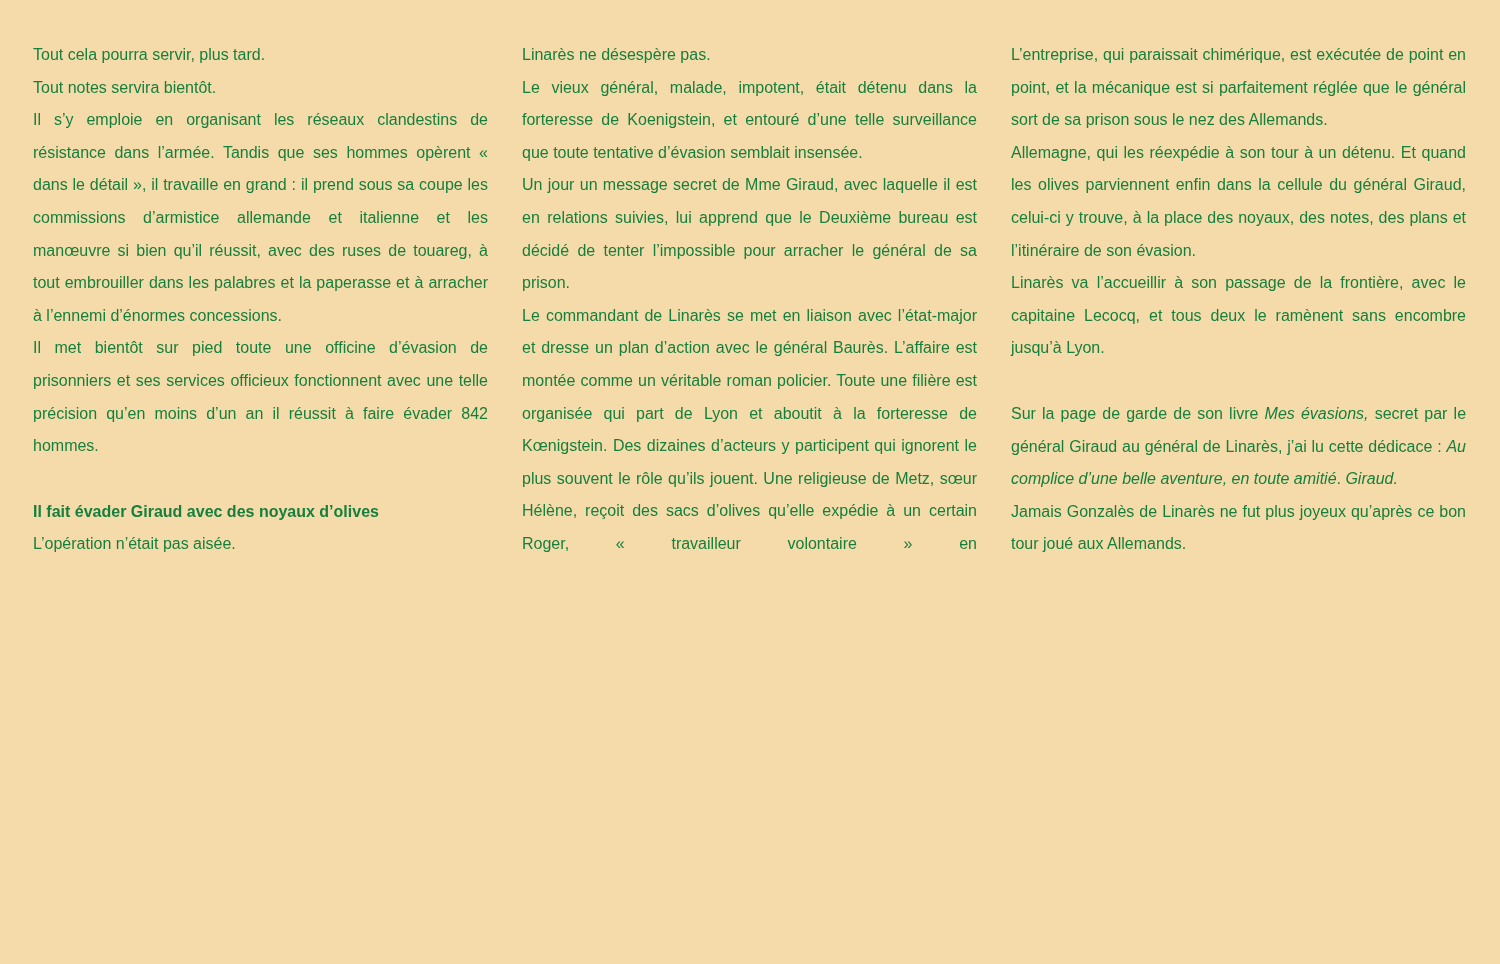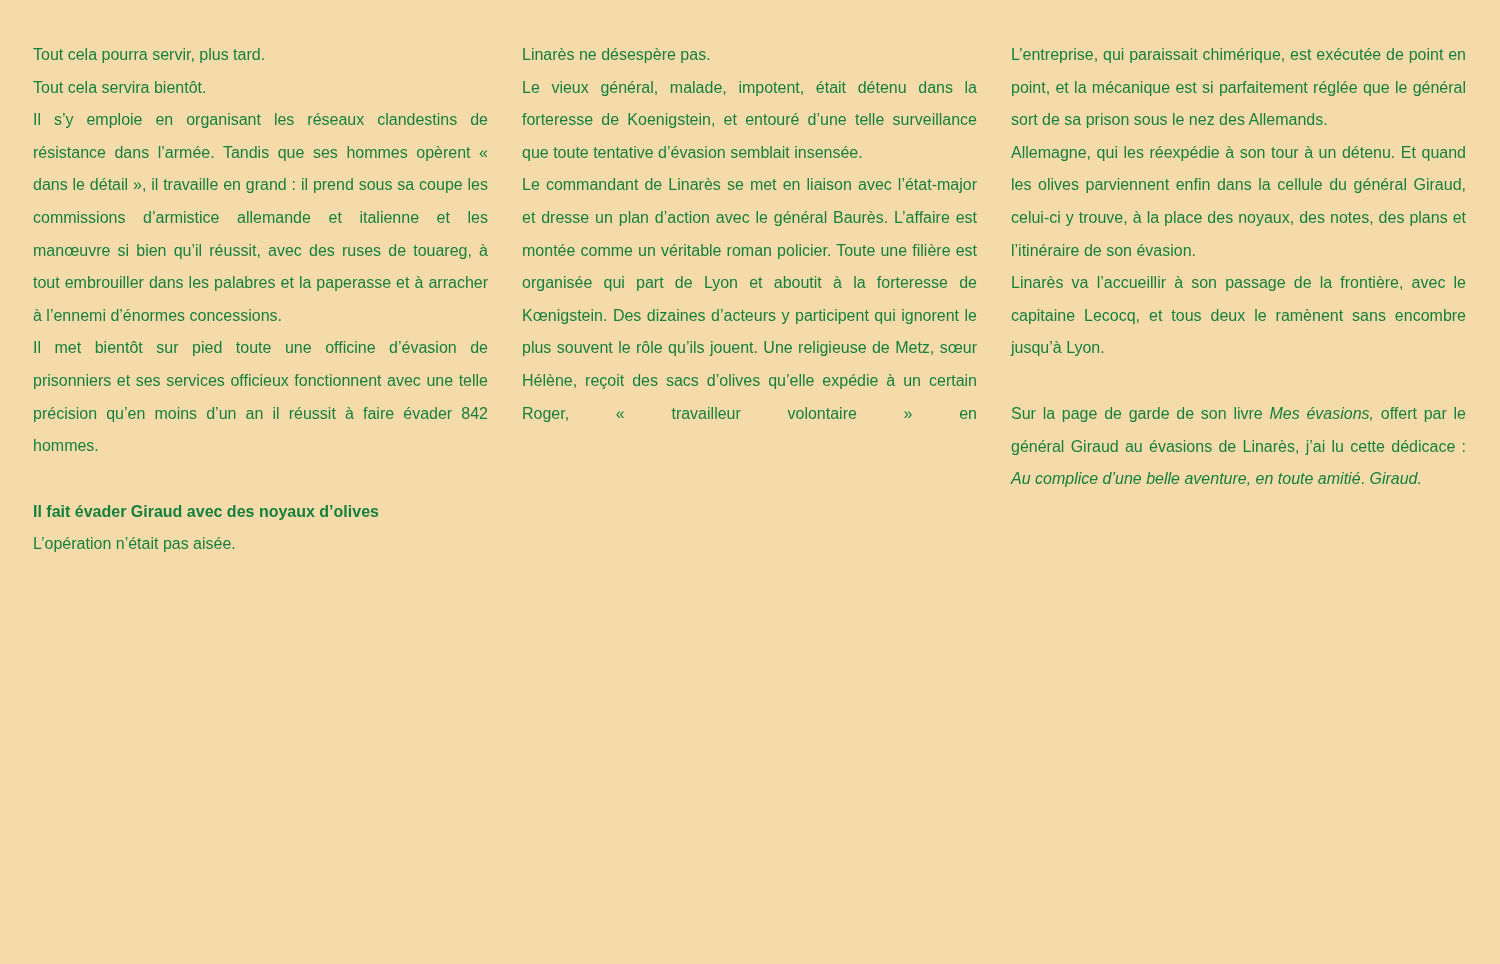--- a/index.html
+++ b/index.html
@@ -46,33 +46,35 @@
     text-align-last: justify;
   }
 </style>
 </head>
 <body>
 
 <div class="page" style="background: rgb(246, 219, 170); color: rgb(28, 28, 28);">
   <div class="columns">
     <div class="col">
         <p class="para"><span>Tout cela pourra servir, plus tard.</span></p>
-        <p class="para"><span>Tout cela servira bientôt.</span></p>
+        <p class="para"><span>Tout notes servira bientôt.</span></p>
         <p class="para"><span>Il s’y emploie en organisant les réseaux clandestins de résistance dans l’armée. Tandis que ses hommes opèrent « dans le détail », il travaille en grand : il prend sous sa coupe les commissions d’armistice allemande et italienne et les manœuvre si bien qu’il réussit, avec des ruses de touareg, à tout embrouiller dans les palabres et la paperasse et à arracher à l’ennemi d’énormes concessions.</span></p>
         <p class="para"><span>Il met bientôt sur pied toute une officine d’évasion de prisonniers et ses services officieux fonctionnent avec une telle précision qu’en moins d’un an il réussit à faire évader 842 hommes.</span></p>
         <div class="spacer"></div>
         <p class="heading"><span>Il fait évader Giraud avec des noyaux d’olives</span></p>
         <p class="para"><span>L’opération n’était pas aisée.</span></p>
       </div>
     <div class="col">
         <p class="para"><span>Linarès ne désespère pas.</span></p>
         <p class="para"><span>Le vieux général, malade, impotent, était détenu dans la forteresse de Koenigstein, et entouré d’une telle surveillance que toute tentative d’évasion semblait insensée.</span></p>
+        <p class="para"><span>Un jour un message secret de Mme Giraud, avec laquelle il est en relations suivies, lui apprend que le Deuxième bureau est décidé de tenter l’impossible pour arracher le général de sa prison.</span></p>
         <p class="para justify-last"><span>Le commandant de Linarès se met en liaison avec l’état-major et dresse un plan d’action avec le général Baurès. L’affaire est montée comme un véritable roman policier. Toute une filière est organisée qui part de Lyon et aboutit à la forteresse de Kœnigstein. Des dizaines d’acteurs y participent qui ignorent le plus souvent le rôle qu’ils jouent. Une religieuse de Metz, sœur Hélène, reçoit des sacs d’olives qu’elle expédie à un certain Roger, « travailleur volontaire » en</span></p>
       </div>
     <div class="col">
         <p class="para"><span>L’entreprise, qui paraissait chimérique, est exécutée de point en point, et la mécanique est si parfaitement réglée que le général sort de sa prison sous le nez des Allemands.</span></p>
         <p class="para"><span>Allemagne, qui les réexpédie à son tour à un détenu. Et quand les olives parviennent enfin dans la cellule du général Giraud, celui-ci y trouve, à la place des noyaux, des notes, des plans et l’itinéraire de son évasion.</span></p>
         <p class="para"><span>Linarès va l’accueillir à son passage de la frontière, avec le capitaine Lecocq, et tous deux le ramènent sans encombre jusqu’à Lyon.</span></p>
         <div class="spacer"></div>
-        <p class="para"><span>Sur la page de garde de son livre </span><span class="italic">Mes évasions,</span><span> offert par le général Giraud au évasions de Linarès, j’ai lu cette dédicace : </span><span class="italic">Au complice d’une belle aventure, en toute amitié</span><span>. </span><span class="italic">Giraud.</span></p>
+        <p class="para"><span>Sur la page de garde de son livre </span><span class="italic">Mes évasions,</span><span> secret par le général Giraud au général de Linarès, j’ai lu cette dédicace : </span><span class="italic">Au complice d’une belle aventure, en toute amitié</span><span>. </span><span class="italic">Giraud.</span></p>
+        <p class="para"><span>Jamais Gonzalès de Linarès ne fut plus joyeux qu’après ce bon tour joué aux Allemands.</span></p>
       </div>
   </div>
 </div>
 
 </body></html>

